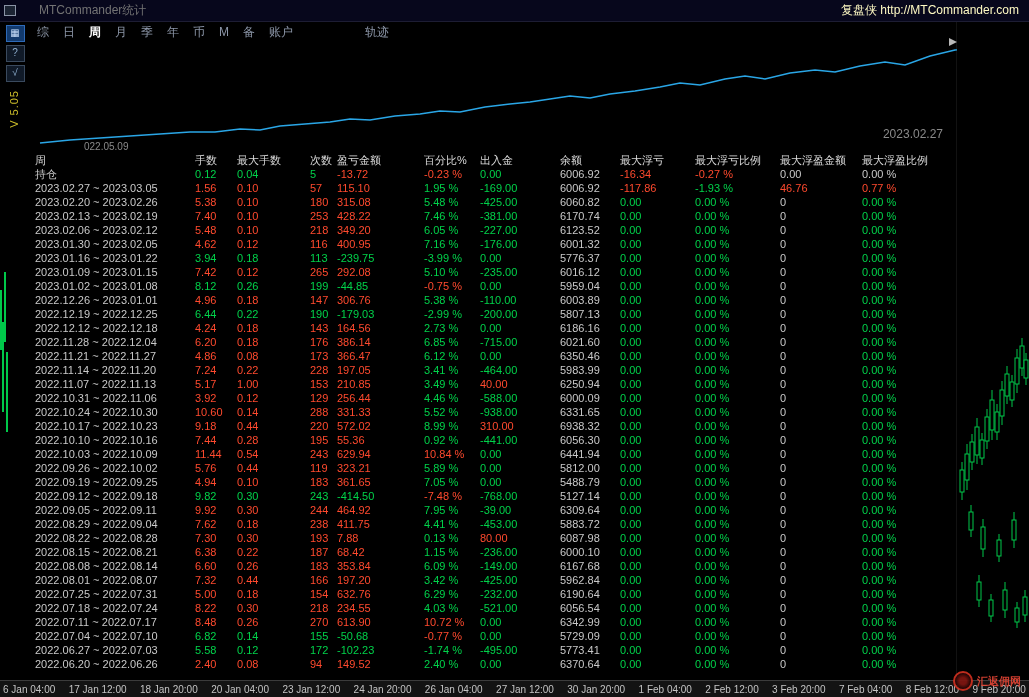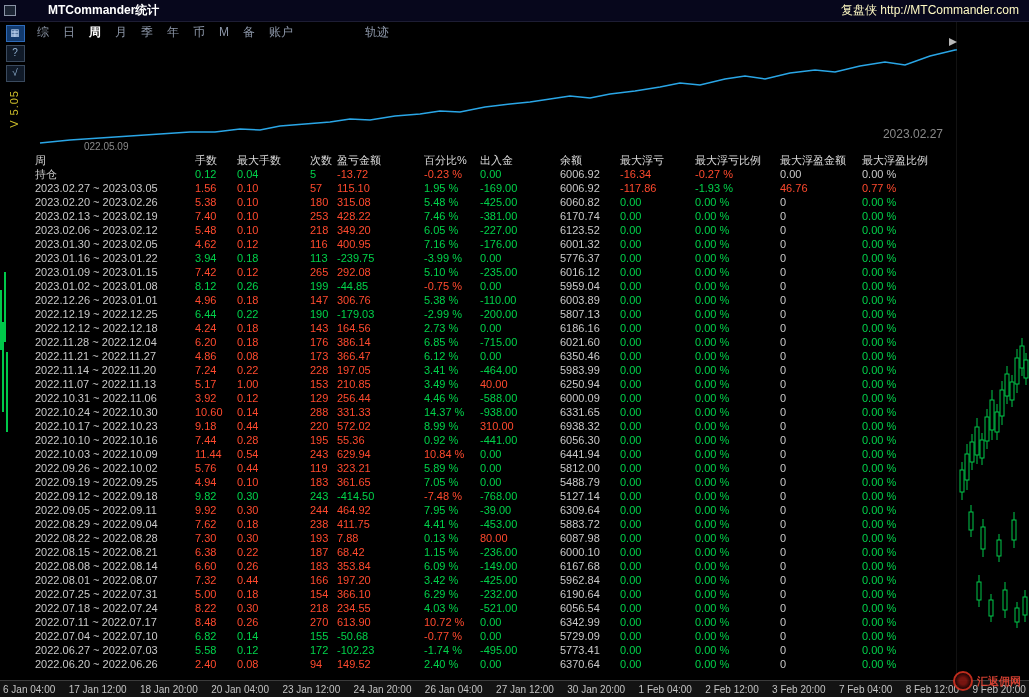--- a/index.html
+++ b/index.html
@@ -2,21 +2,21 @@
 <html><head>
 <meta charset="utf-8">
 <style>
   html,body{margin:0;padding:0;background:#333;}
   #root{position:relative;width:1029px;height:697px;background:#000;overflow:hidden;
         font-family:"Liberation Sans","DejaVu Sans",sans-serif;}
   
   .titlebar{position:absolute;left:0;top:0;width:1029px;height:22px;background:#07071c;
             border-bottom:1px solid #1d1d33;display:flex;align-items:center;box-sizing:border-box;}
   .win-icon{width:10px;height:9px;border:1px solid #8a93a5;background:#1c2433;margin-left:4px;}
-  .title{color:#ffffff;font-size:12px;font-weight:bold;margin-left:32px;white-space:nowrap;}
+  .title{color:#737373;font-size:12px;font-weight:normal;margin-left:23px;white-space:nowrap;}
   .title-right{margin-left:auto;color:#fef9c3;font-size:12px;margin-right:10px;white-space:nowrap;cursor:pointer;}
   
   .left-strip{position:absolute;left:0;top:22px;width:30px;bottom:15px;background:transparent;z-index:3;}
   .tool-icon{width:17px;height:15px;margin:3px auto;border:1px solid #3a4a5e;background:#101a28;
              color:#8fb0d0;font-size:10px;line-height:14px;text-align:center;cursor:pointer;}
   .tool-icon.first{background:#123a6e;border-color:#2e6ab8;color:#cfe4ff;}
   .version{writing-mode:vertical-rl;transform:rotate(180deg);color:#cdbe2a;font-size:11px;
            margin:8px auto 0 auto;width:14px;letter-spacing:1px;}
   
   .panel{position:absolute;left:30px;top:22px;width:927px;height:660px;background:#000;
@@ -407,21 +407,21 @@
             <span class="c-g">0.00 %</span>
             <span class="c-w">0</span>
             <span class="c-g">0.00 %</span>
           </div>
           <div class="trow">
             <span class="c-w">2022.10.24 ~ 2022.10.30</span>
             <span class="c-r">10.60</span>
             <span class="c-r">0.14</span>
             <span class="c-r">288</span>
             <span class="c-r">331.33</span>
-            <span class="c-g">14.37 %</span>
+            <span class="c-g">5.52 %</span>
             <span class="c-g">-938.00</span>
             <span class="c-w">6331.65</span>
             <span class="c-g">0.00</span>
             <span class="c-g">0.00 %</span>
             <span class="c-w">0</span>
             <span class="c-g">0.00 %</span>
           </div>
           <div class="trow">
             <span class="c-w">2022.10.17 ~ 2022.10.23</span>
             <span class="c-r">9.18</span>
@@ -588,21 +588,21 @@
             <span class="c-g">0.00</span>
             <span class="c-g">0.00 %</span>
             <span class="c-w">0</span>
             <span class="c-g">0.00 %</span>
           </div>
           <div class="trow">
             <span class="c-w">2022.07.25 ~ 2022.07.31</span>
             <span class="c-r">5.00</span>
             <span class="c-r">0.18</span>
             <span class="c-r">154</span>
-            <span class="c-r">366.10</span>
+            <span class="c-r">632.76</span>
             <span class="c-g">6.29 %</span>
             <span class="c-g">-232.00</span>
             <span class="c-w">6190.64</span>
             <span class="c-g">0.00</span>
             <span class="c-g">0.00 %</span>
             <span class="c-w">0</span>
             <span class="c-g">0.00 %</span>
           </div>
           <div class="trow">
             <span class="c-w">2022.07.18 ~ 2022.07.24</span>

